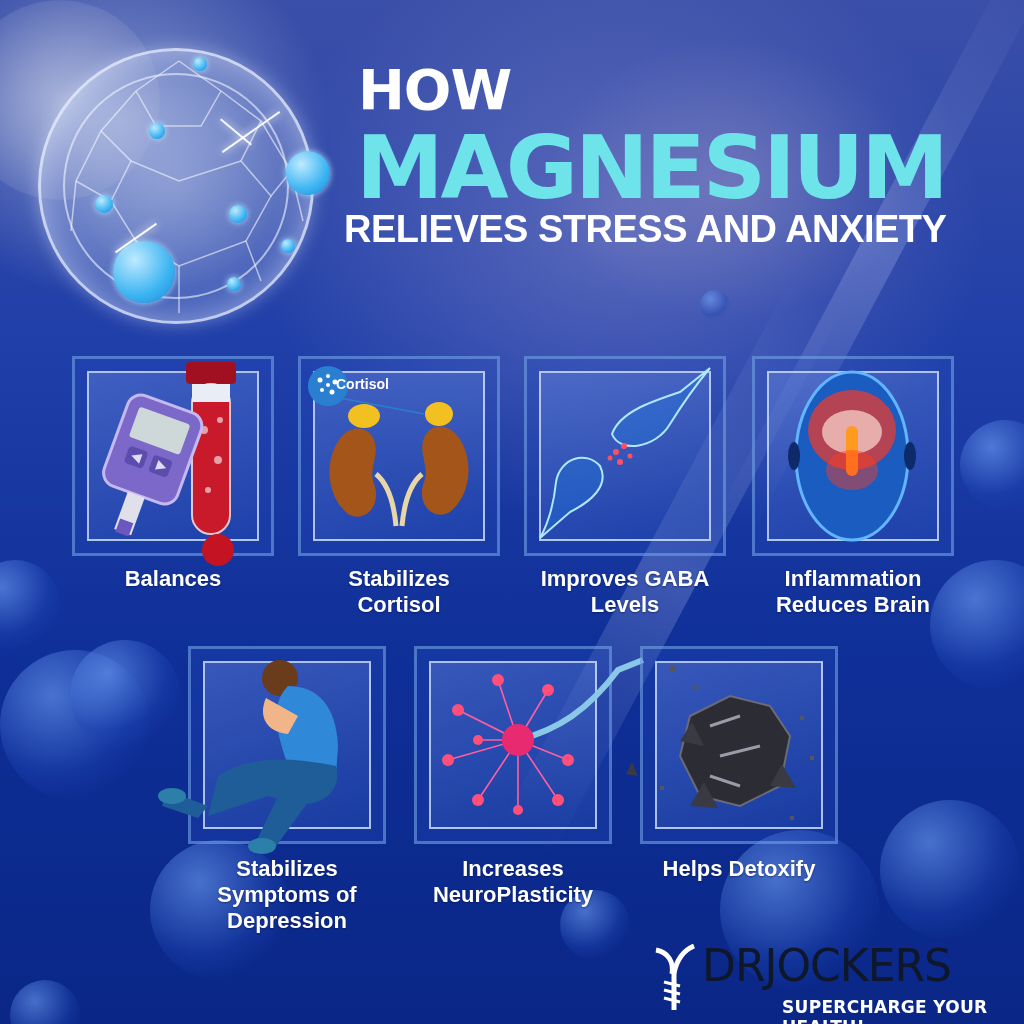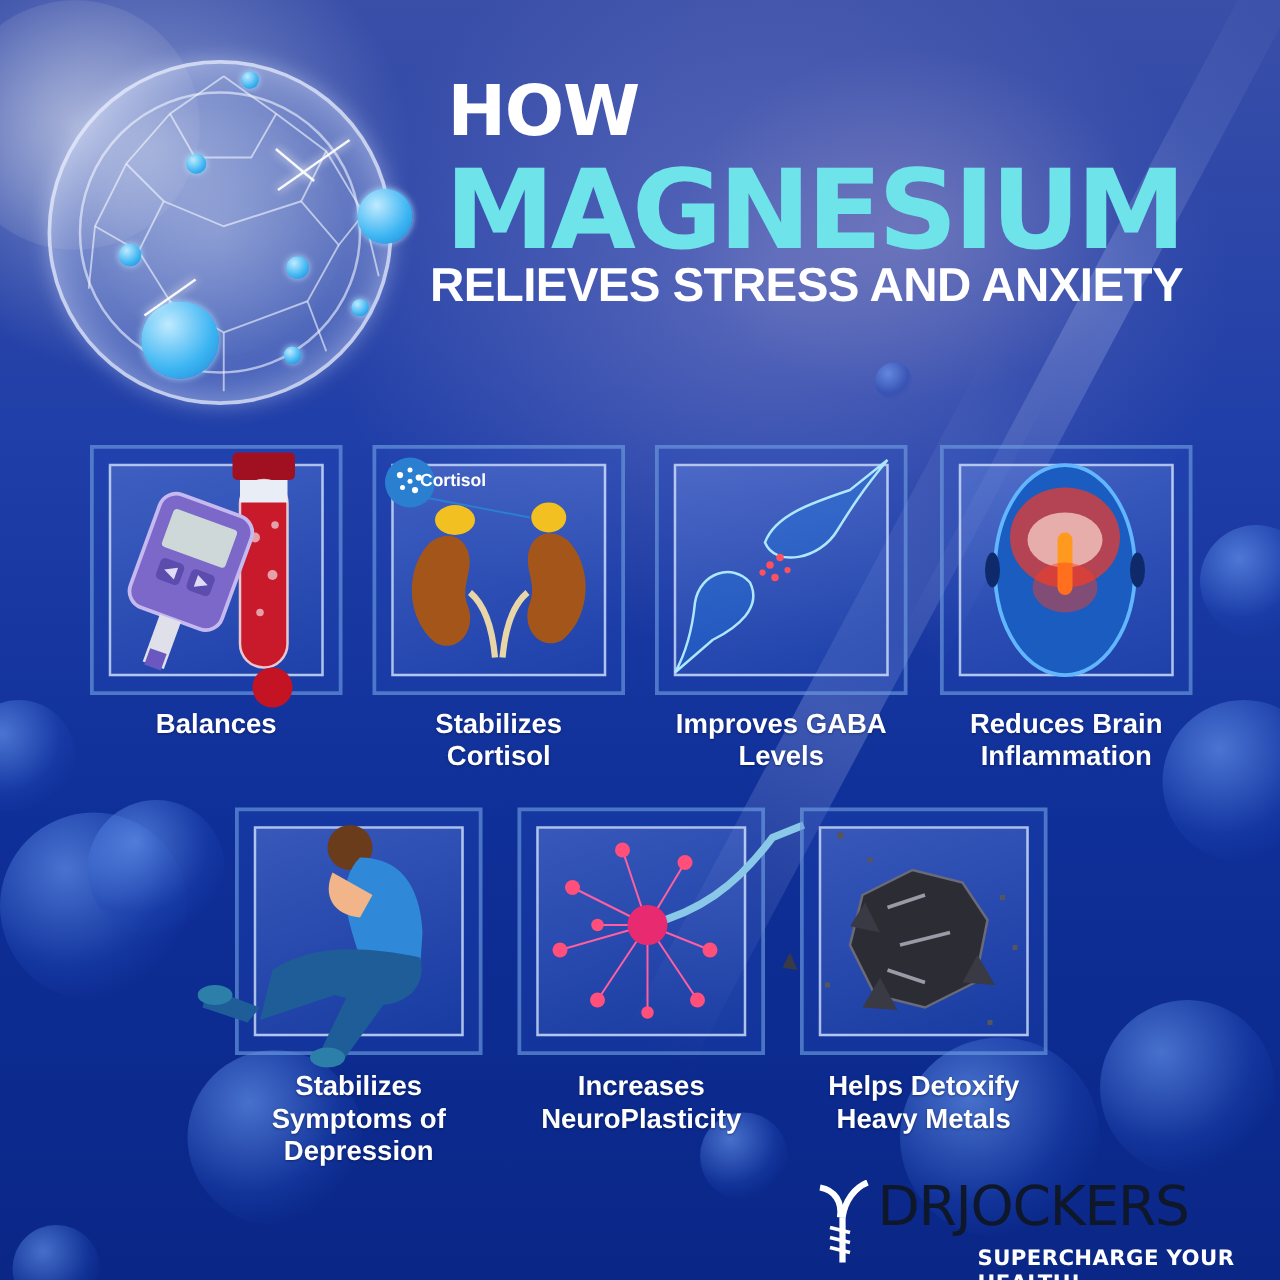--- a/index.html
+++ b/index.html
@@ -256,22 +256,22 @@
     <ellipse cx="70" cy="86" rx="56" ry="84" fill="#1a5cc0" stroke="#62b6ff" stroke-width="3"></ellipse>
     <ellipse cx="70" cy="60" rx="44" ry="40" fill="#d04040" opacity="0.85"></ellipse>
     <ellipse cx="70" cy="62" rx="30" ry="22" fill="#f2c8c0" opacity="0.8"></ellipse>
     <rect x="64" y="56" width="12" height="50" rx="6" fill="#ff9a1e"></rect>
     <ellipse cx="70" cy="100" rx="26" ry="20" fill="rgba(255,60,30,0.45)"></ellipse>
     <ellipse cx="12" cy="86" rx="6" ry="14" fill="#0e2a6a"></ellipse>
     <ellipse cx="128" cy="86" rx="6" ry="14" fill="#0e2a6a"></ellipse>
   </svg>
 </div>
 <div class="label" style="left:744px; top:566px; width:218px;">
+  <span>Inflammation</span>
   <span>Reduces Brain</span>
-  <span>Inflammation</span>
 </div>
 
 <div class="card" style="left:188px; top:646px; width:198px; height:198px;">
   <div class="frame">
       <div class="frame-inner"></div>
     </div>
   <svg class="illus" style="left:-30px; top:10px;" width="220" height="200" viewBox="0 0 220 200">
     <ellipse cx="122" cy="22" rx="18" ry="18" fill="#6a3c1c"></ellipse>
     <path d="M130,30 C160,30 178,50 180,90 L178,120 L130,110 C120,80 110,50 130,30 Z" fill="#2f88d8"></path>
     <path d="M108,42 C100,60 108,76 130,78 L140,60 Z" fill="#f2b58a"></path>
@@ -332,21 +332,20 @@
         <rect x="74" y="40" width="4" height="4"></rect>
       <rect x="180" y="70" width="4" height="4"></rect>
         <rect x="170" y="170" width="4" height="4"></rect>
       <rect x="40" y="140" width="4" height="4"></rect>
         <rect x="190" y="110" width="4" height="4"></rect>
     </g>
   </svg>
 </div>
 <div class="label" style="left:630px; top:856px; width:218px;">
   <span>Helps Detoxify</span>
-  <span>Heavy Metals</span>
 </div>
 
 <div class="logo">
   <svg style="position:absolute; left:0; top:0;" width="50" height="72" viewBox="0 0 50 72">
     <path d="M6,6 C18,8 24,18 22,30" stroke="#ffffff" stroke-width="5" fill="none"></path>
     <path d="M44,2 C34,6 26,16 24,30" stroke="#ffffff" stroke-width="5" fill="none"></path>
     <path d="M24,30 L24,66" stroke="#ffffff" stroke-width="5"></path>
     <g stroke="#ffffff" stroke-width="3">
       <line x1="14" y1="38" x2="30" y2="42"></line>
         <line x1="14" y1="46" x2="30" y2="50"></line>

